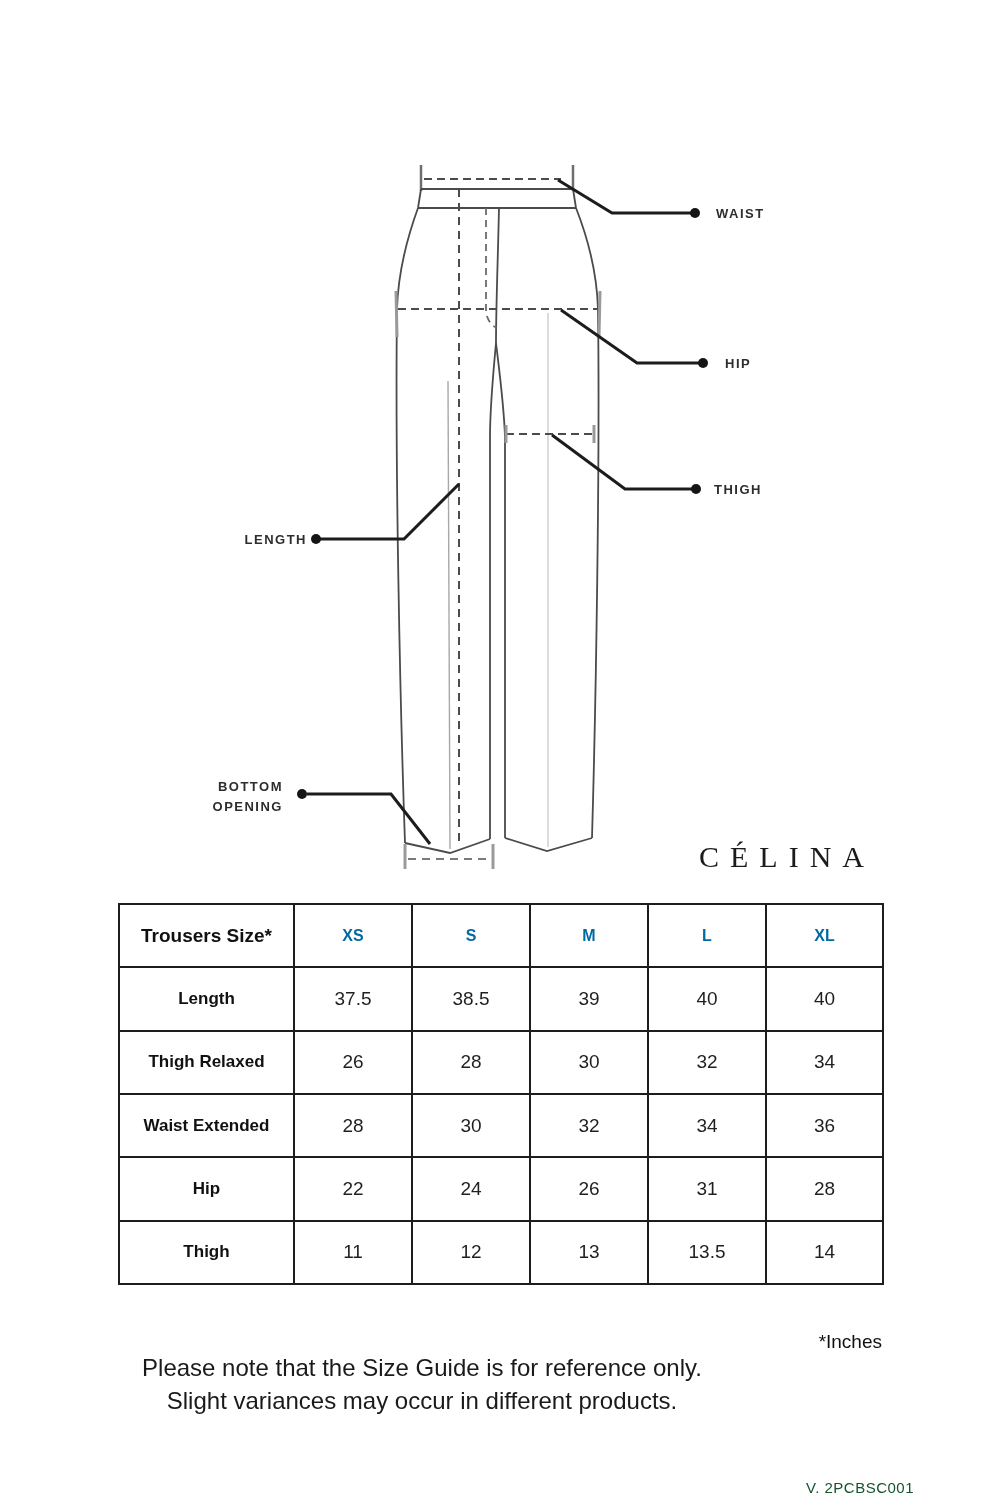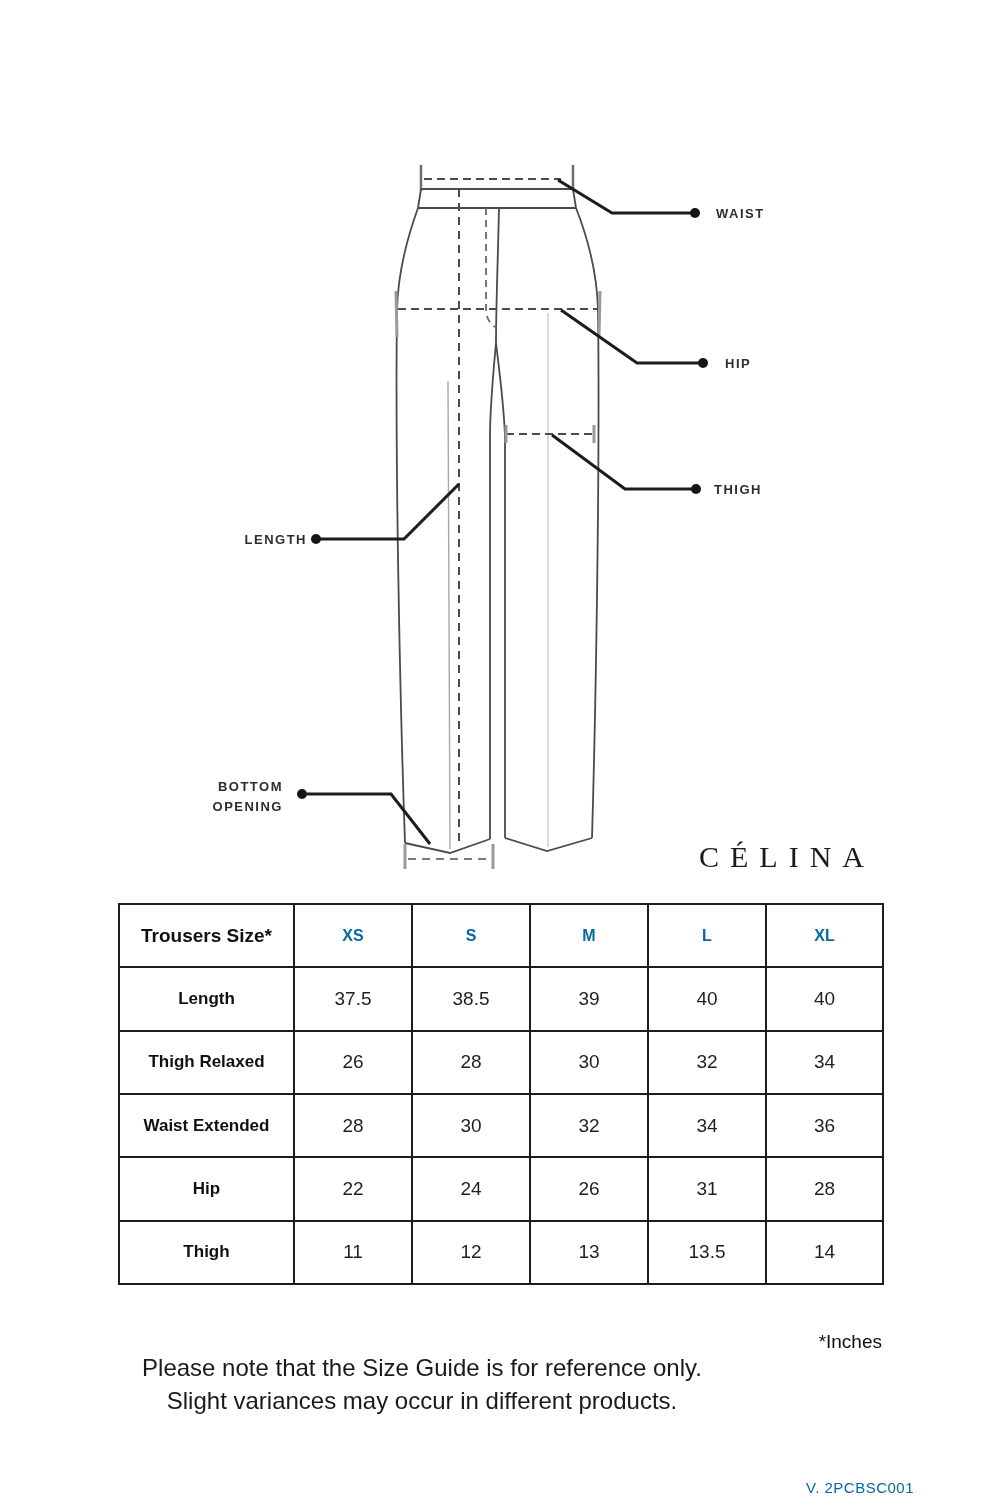--- a/index.html
+++ b/index.html
@@ -33,21 +33,21 @@
   .inches-note {
     position:absolute; right:118px; top:1290px;
     font-size:19px; font-weight:normal; color:#111;
   }
   .disclaimer {
     position:absolute; left:0; top:1310px; width:844px; text-align:center;
     font-size:24px; line-height:33px; font-weight:400; color:#1a1a1a;
   }
   .version {
     position:absolute; left:806px; top:1438px;
-    font-size:15px; color:#0369a1; letter-spacing:0.5px;
+    font-size:15px; color:#14532d; letter-spacing:0.5px;
   }
 </style>
 </head>
 <body>
 
 <div class="page">
 
   <svg class="diagram-svg" width="1000" height="850" viewBox="0 0 1000 850">
 
     <g>

